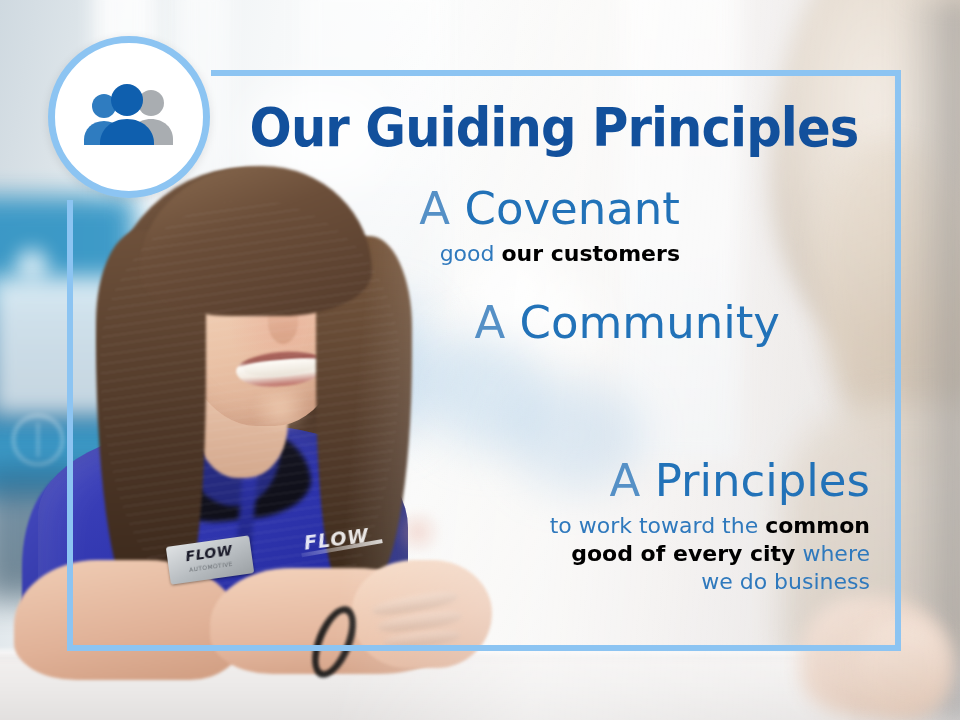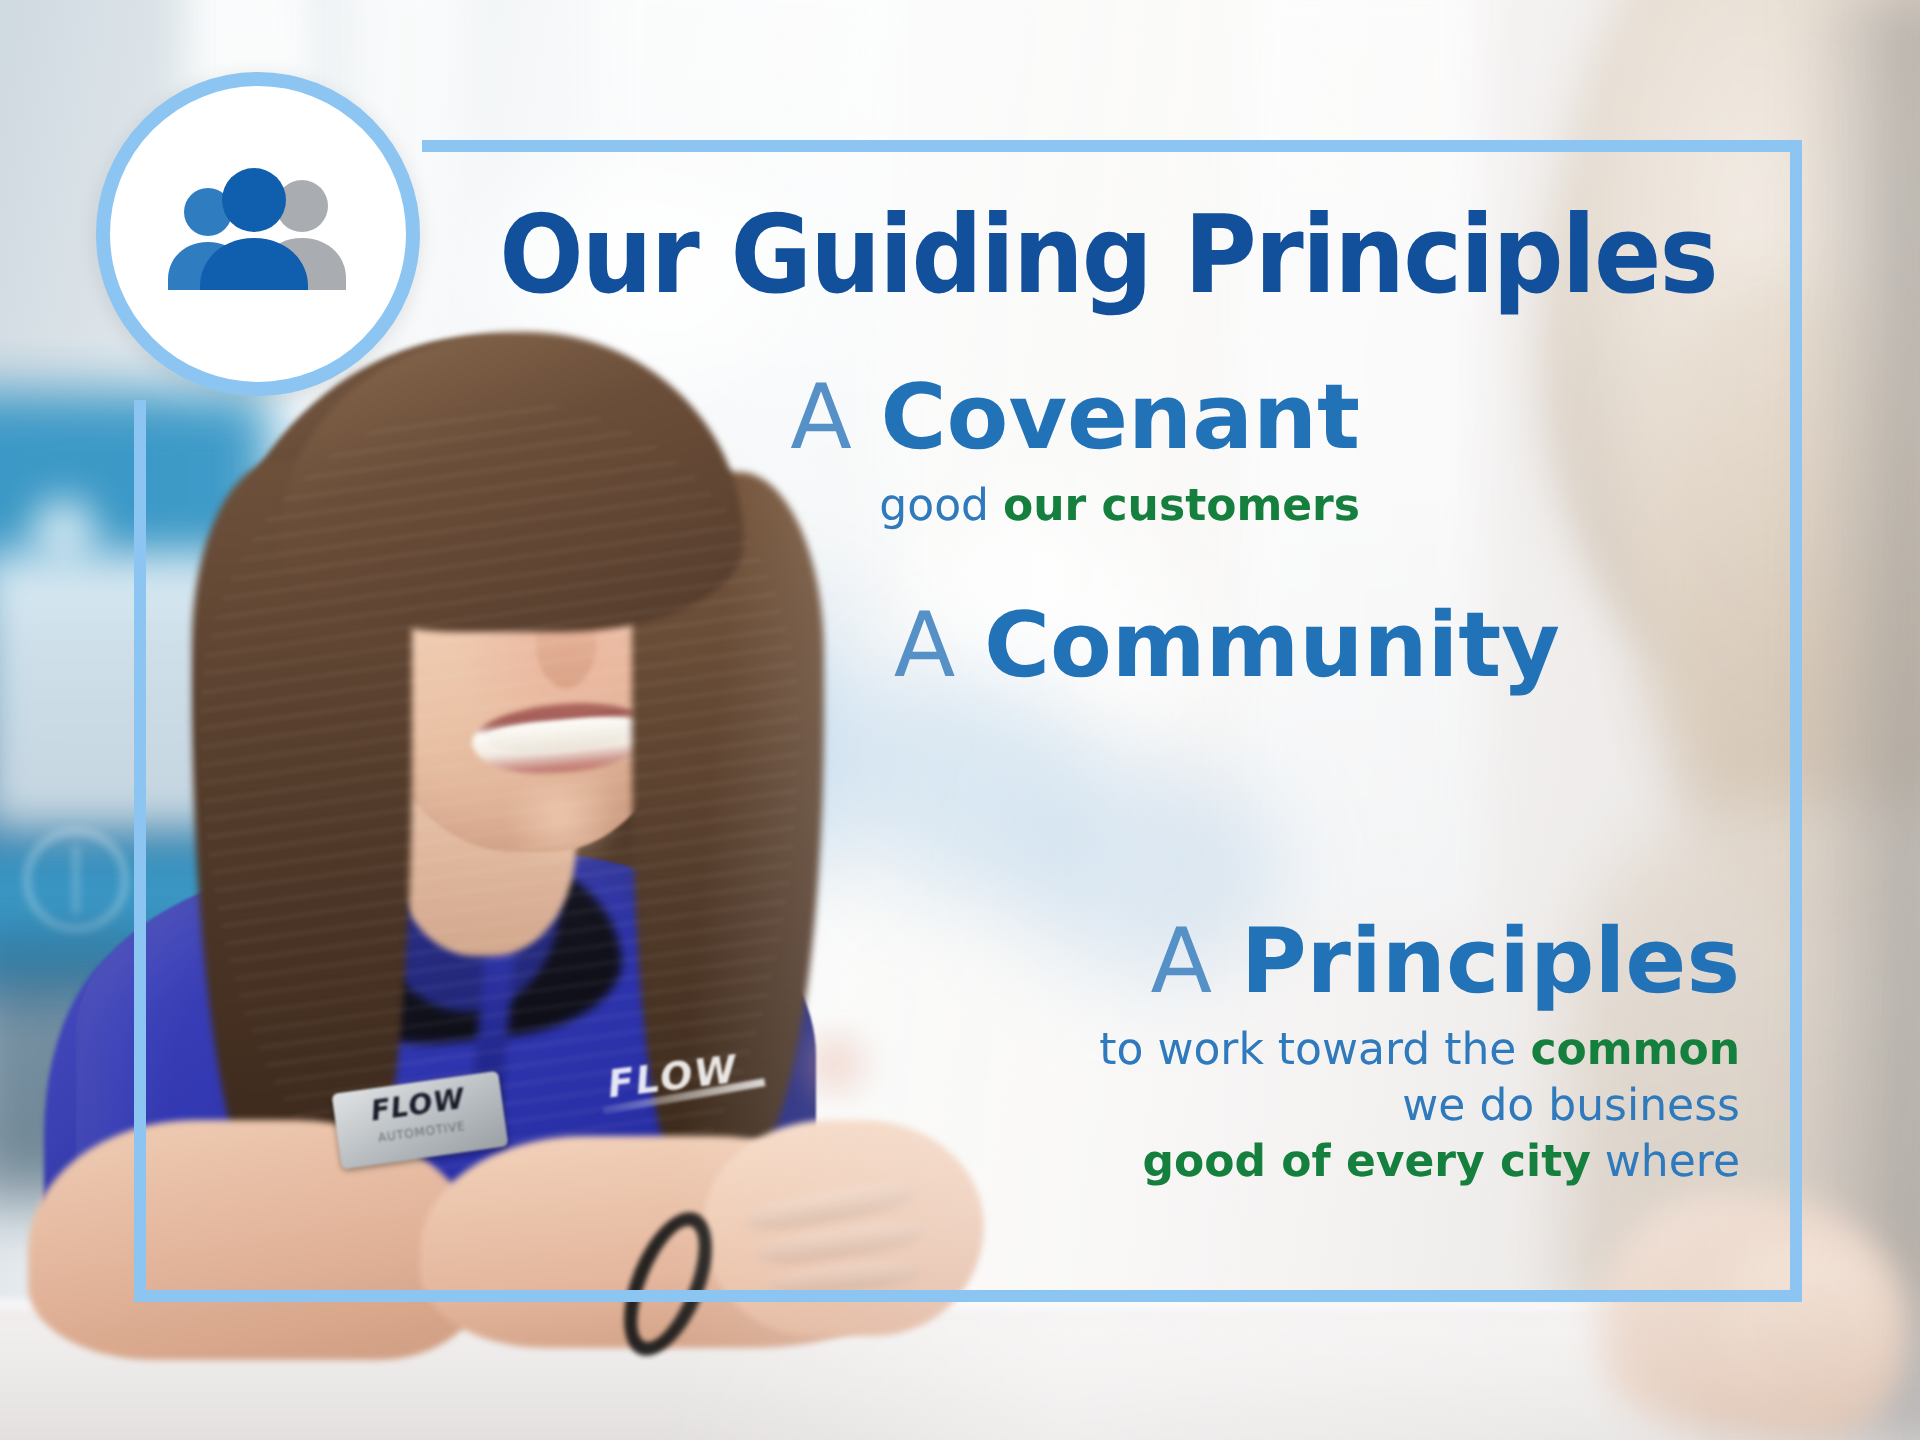--- a/index.html
+++ b/index.html
@@ -316,29 +316,29 @@
 
   .principle { position:absolute; text-align: right; }
   .p-head {
     font-family: "DejaVu Sans", sans-serif;
     font-size: 45px;
     line-height: 1.02;
     color: #2d77bd;
     white-space: nowrap;
   }
   .p-head .art { font-weight: 400; color: #5590c6; }
-  .p-head .key { font-weight: 700; color: #2272b8; }
+  .p-head .key { font-weight: 400; color: #2272b8; }
   .p-sub {
     font-family: "DejaVu Sans", sans-serif;
     font-size: 22px;
     line-height: 1.28;
     color: #2f79bd;
     margin-top: 8px;
   }
-  .p-sub b { font-weight: 700; color: #15803d; }
+  .p-sub b { font-weight: 700; color: #000000; }
 
   
   .pr1 { left: 230px; top: 186px;  width: 450px; }
   .pr2 { left: 320px; top: 300px;  width: 460px; }
   .pr3 { left: 400px; top: 458px;  width: 470px; }
 
   
   .shirt-logo {
     position:absolute; left: 304px; top: 527px; width: 78px; height: 26px;
     transform: rotate(-7deg);
@@ -492,18 +492,18 @@
     </div>
   </div>
 
   <div class="principle pr3">
     <div class="p-head">
       <span class="art">A</span> 
       <span class="key">Principles</span>
     </div>
     <div class="p-sub">
       <div><span>to work toward the </span><b>common</b><span></span></div>
+      <div><span></span><b>good of every city</b><span> where</span></div>
       <div><span>we do business</span><b></b><span></span></div>
-      <div><span></span><b>good of every city</b><span> where</span></div>
     </div>
   </div>
 
 </div>
 
 </body></html>

